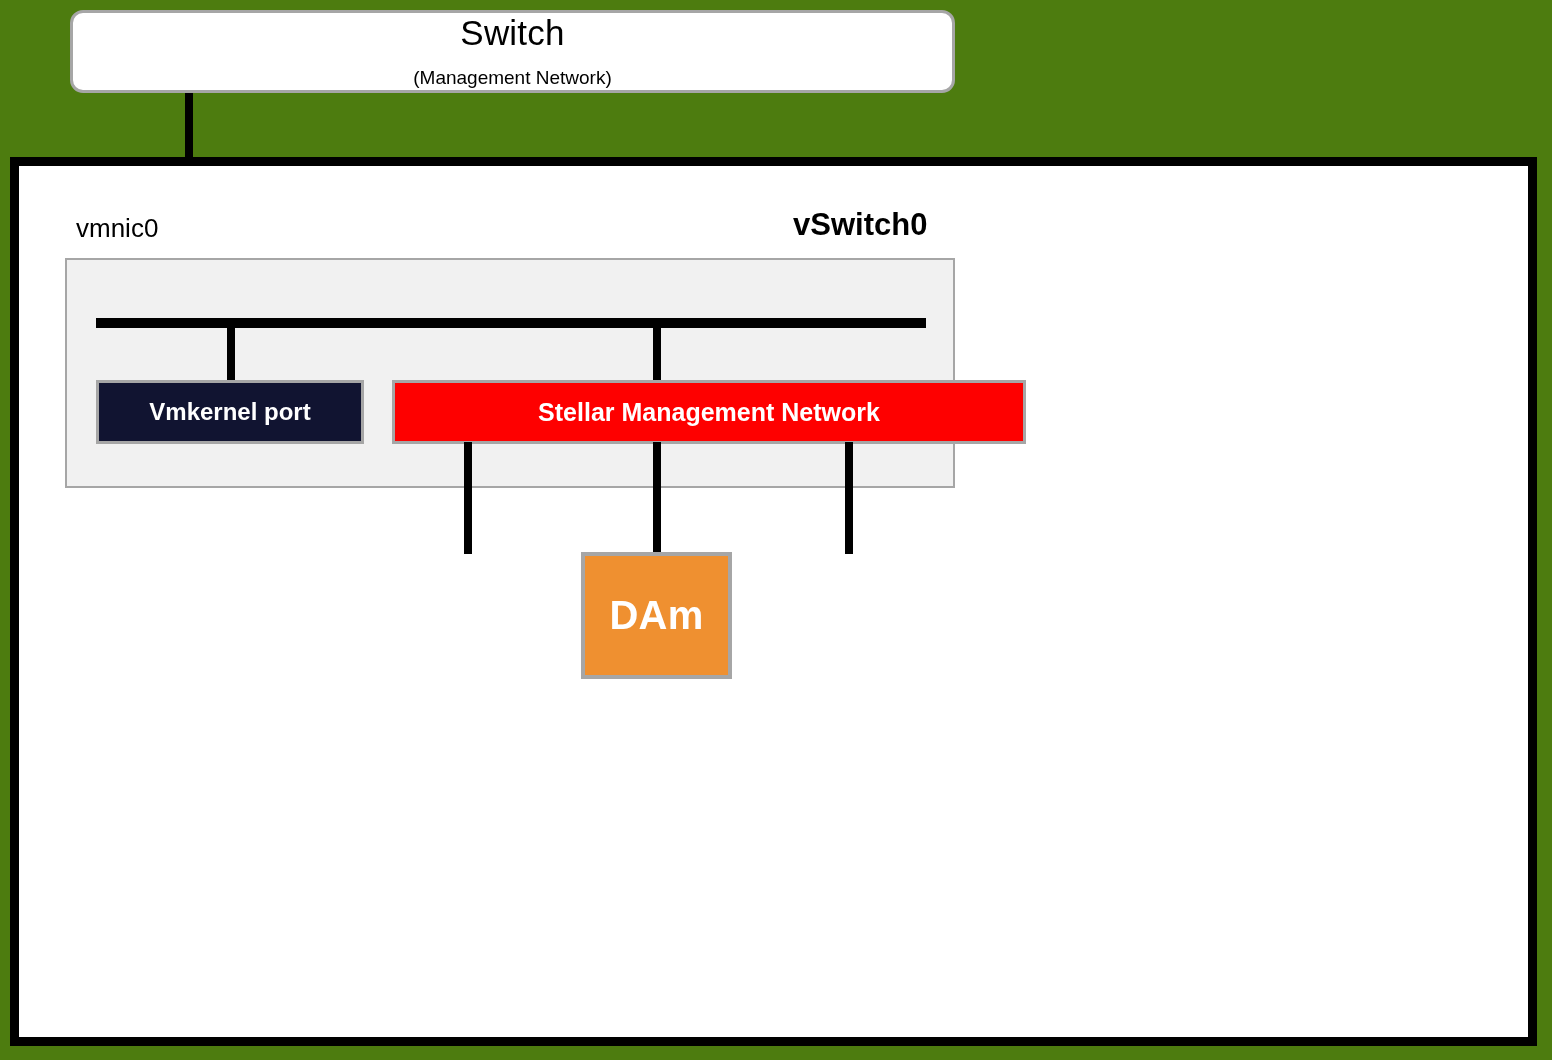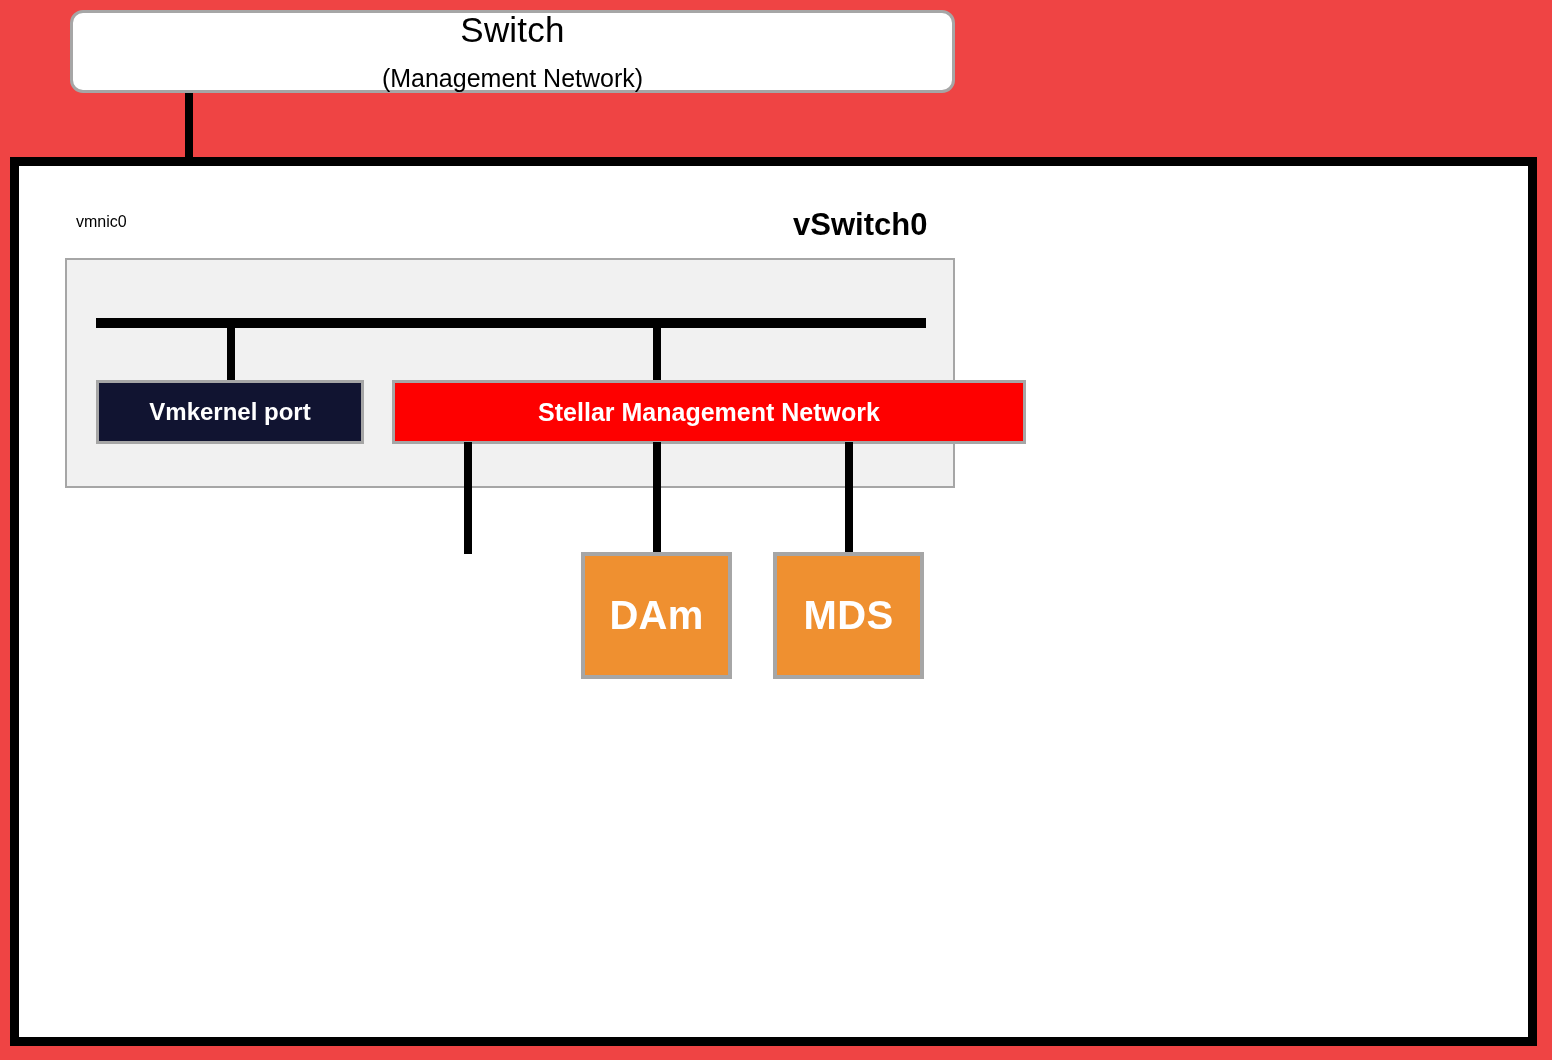--- a/index.html
+++ b/index.html
@@ -9,21 +9,21 @@
   }
   body {
     font-family: "Liberation Sans", sans-serif;
     -webkit-font-smoothing: antialiased;
   }
 
   #canvas {
     position: relative;
     width: 1552px;
     height: 1060px;
-    background: #ef4444;
+    background: #4d7c0f;
     overflow: hidden;
   }
 
   
   .phys-switch {
     position: absolute;
     left: 70px;
     top: 10px;
     width: 885px;
     height: 83px;
@@ -37,21 +37,21 @@
     justify-content: center;
     line-height: 1.08;
   }
   .phys-switch-title {
     font-size: 35px;
     font-weight: 400;
     color: #000000;
     letter-spacing: 0.2px;
   }
   .phys-switch-sub {
-    font-size: 25px;
+    font-size: 19px;
     font-weight: 400;
     color: #000000;
     margin-top: 16px;
   }
 
   
   .host-frame {
     position: absolute;
     left: 10px;
     top: 157px;
@@ -60,21 +60,21 @@
     border: 9px solid #000000;
     background: #ffffff;
     box-sizing: border-box;
   }
 
   
   .vmnic-label {
     position: absolute;
     left: 76px;
     top: 213px;
-    font-size: 16px;
+    font-size: 26px;
     font-weight: 400;
     color: #000000;
     white-space: nowrap;
     text-align: right;
   }
   .vswitch-title {
     position: absolute;
     left: 793px;
     top: 207px;
     font-size: 31px;
@@ -192,17 +192,14 @@
     <span>Stellar Management Network</span>
   </div>
 
   <div class="vline" style="left:464px; top:442px; height:112px;"></div>
   <div class="vline" style="left:653px; top:442px; height:112px;"></div>
   <div class="vline" style="left:845px; top:442px; height:112px;"></div>
 
   <div class="vm-box" style="left:581px;">
     <span>DAm</span>
   </div>
-  <div class="vm-box" style="left:773px;">
-    <span>MDS</span>
-  </div>
 
 </div>
 
 </body></html>

